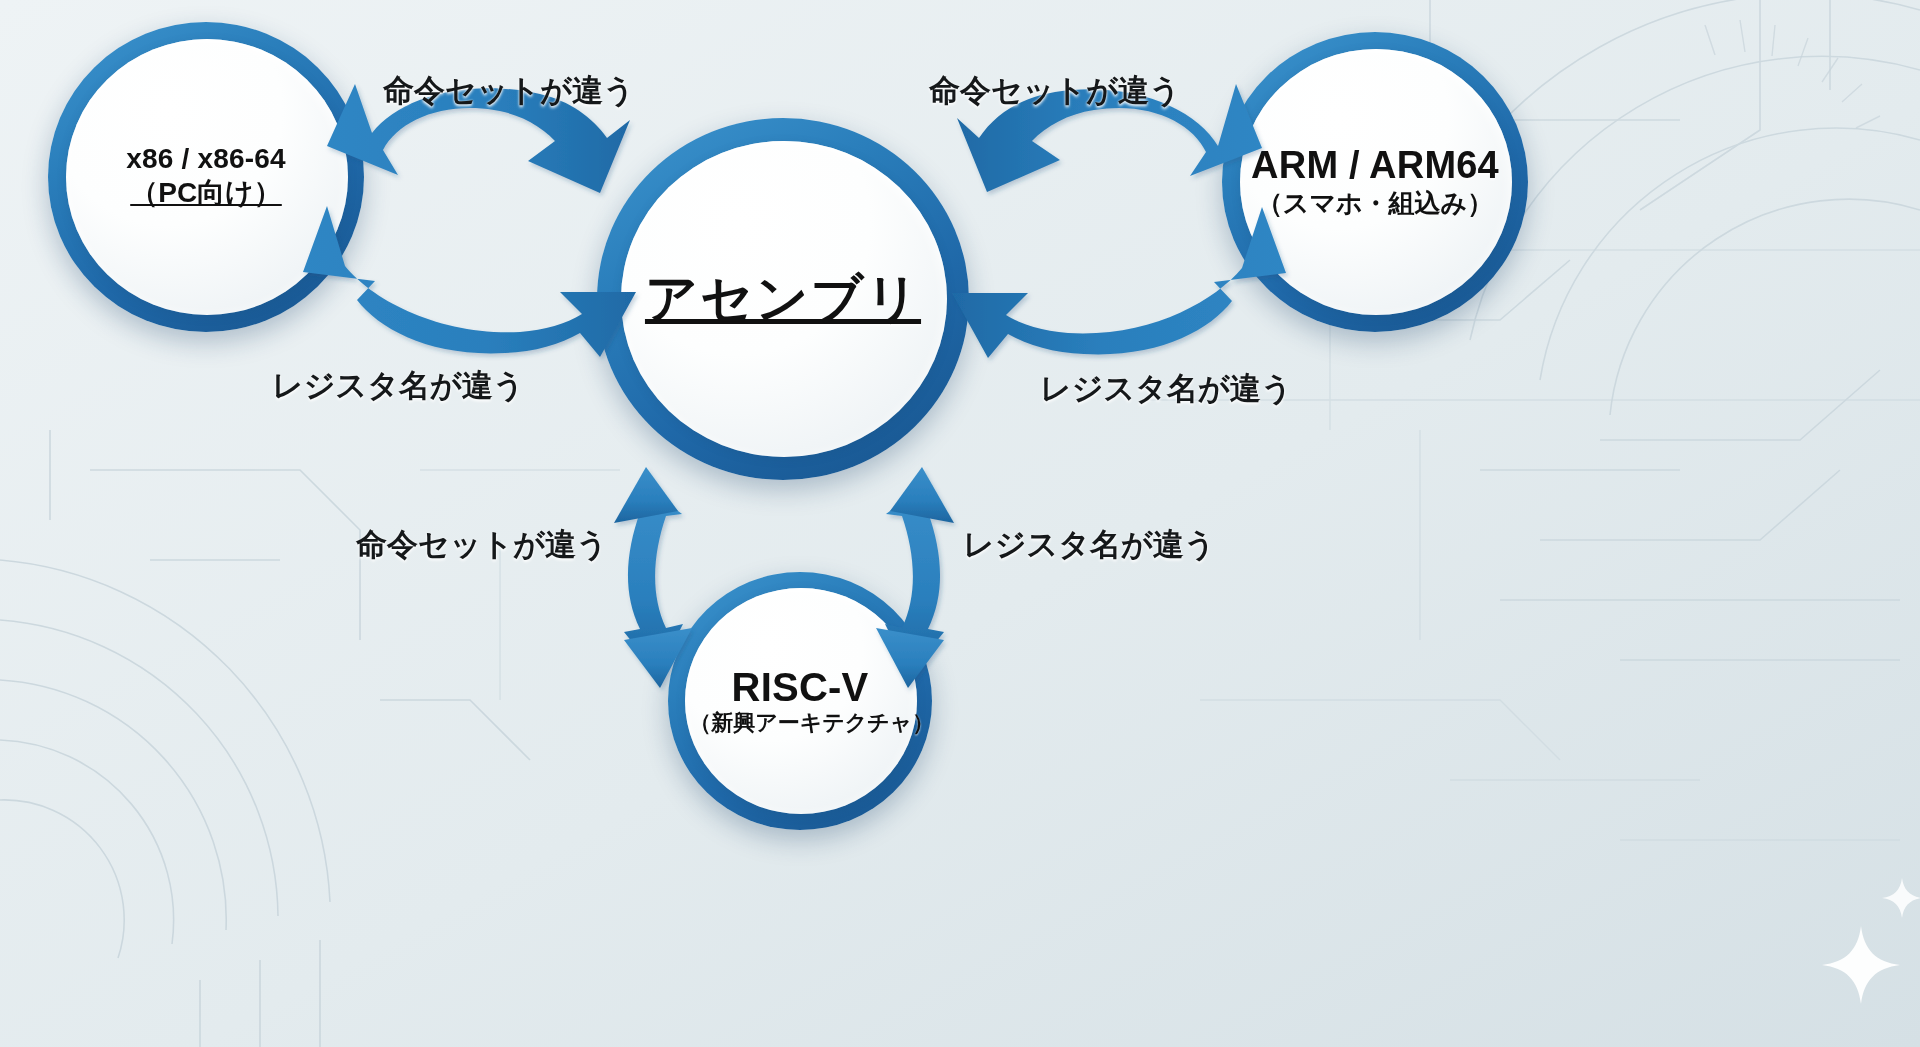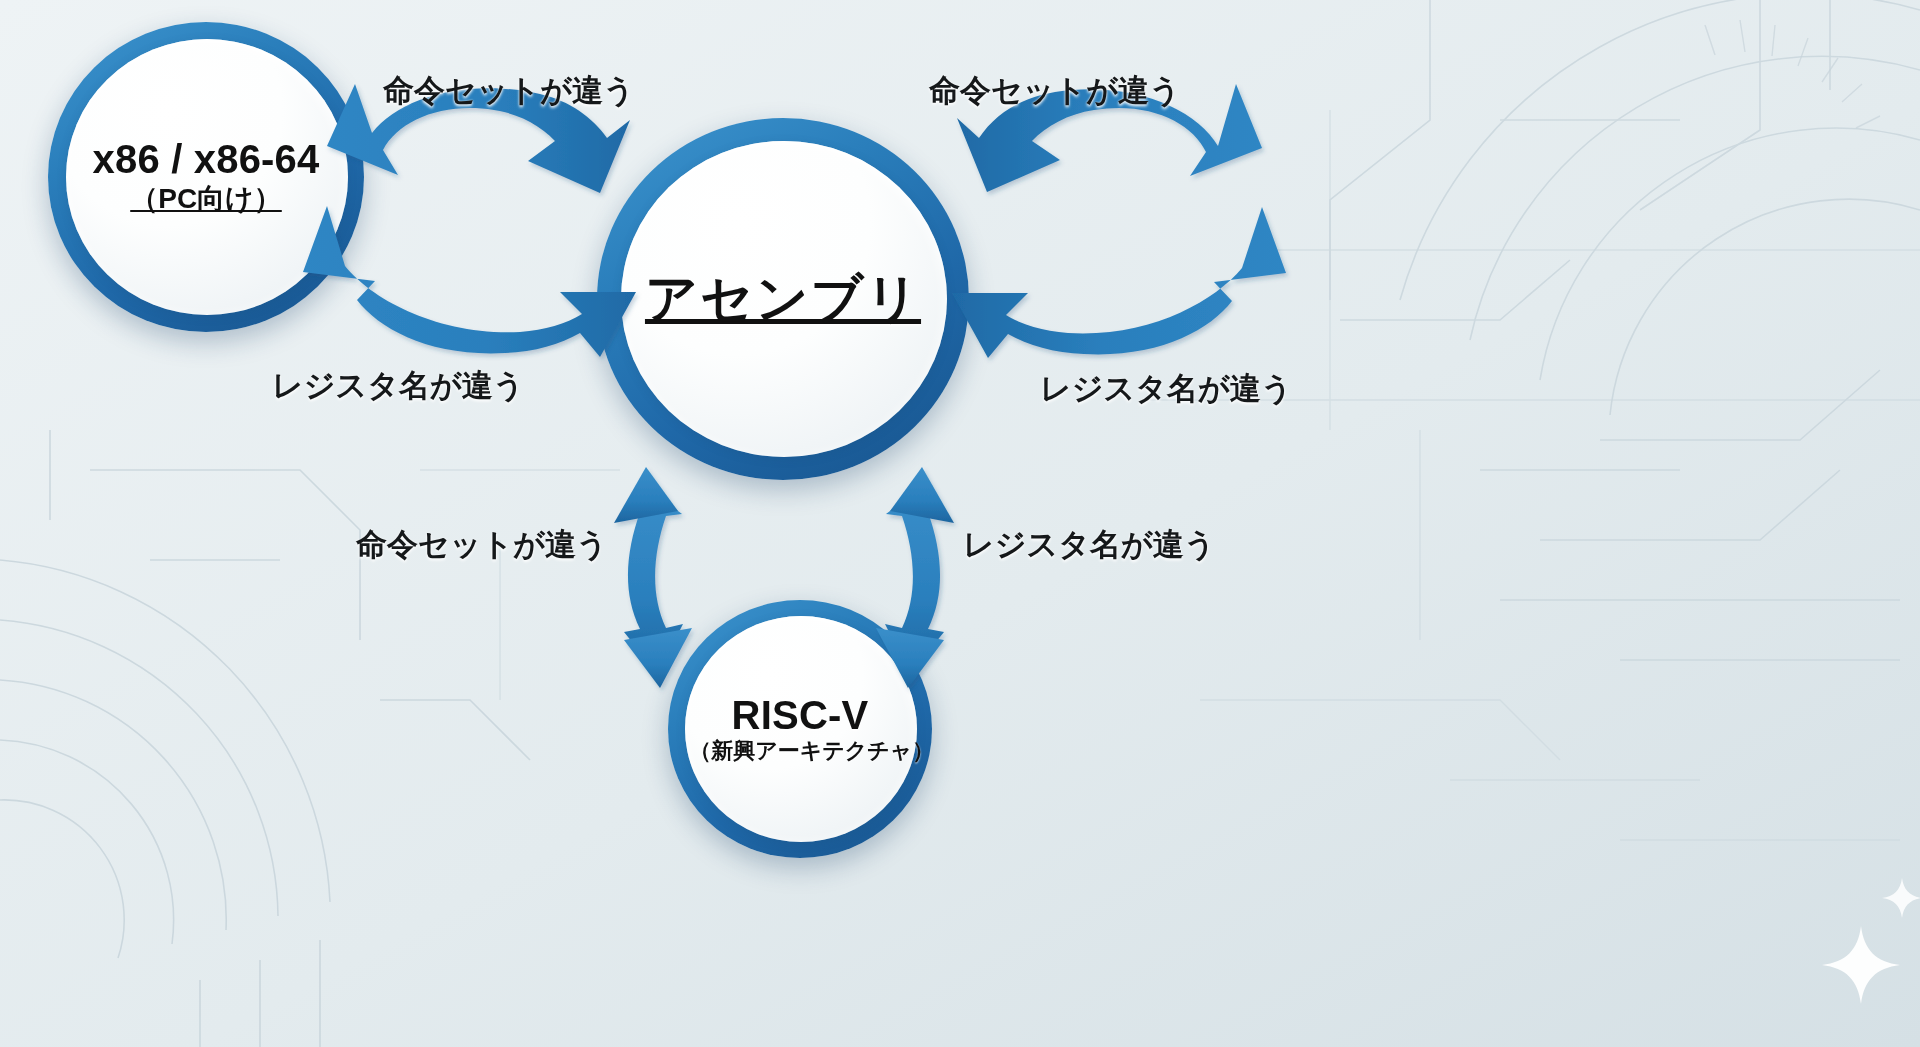--- a/index.html
+++ b/index.html
@@ -42,36 +42,36 @@
   }
   .node .sub{
     font-weight:700;line-height:1.1;margin-top:4px;
     text-shadow:0 1px 2px rgba(255,255,255,.85);
     white-space:nowrap;
   }
 
   
   #node-x86{left:48px;top:22px;width:316px;height:310px;}
   #node-x86 .face{inset:17px 16px 17px 18px;}
-  #node-x86 .title{font-size:40px;}
+  #node-x86 .title{font-size:28px;}
   #node-x86 .sub{font-size:28px;text-decoration:underline;}
 
   
   #node-arm{left:1222px;top:32px;width:306px;height:300px;}
   #node-arm .face{inset:17px 16px 17px 18px;}
   #node-arm .title{font-size:38px;}
   #node-arm .sub{font-size:26px;}
 
   
   #node-center{left:597px;top:118px;width:372px;height:362px;text-decoration:underline;}
   #node-center .face{inset:23px 22px 23px 24px;}
   #node-center .title{font-size:52px;letter-spacing:2px;}
 
   
-  #node-riscv{left:668px;top:600px;width:264px;height:258px;}
+  #node-riscv{left:668px;top:572px;width:264px;height:258px;}
   #node-riscv .face{inset:16px 15px 16px 17px;}
   #node-riscv .title{font-size:40px;}
   #node-riscv .sub{font-size:22px;}
 
   
   .edge-label{
     position:absolute;font-weight:700;color:#15181a;
     text-shadow:0 2px 3px rgba(255,255,255,.9), 0 0 2px rgba(255,255,255,.9);
     white-space:nowrap;z-index:6;text-align:right;
   }
@@ -297,20 +297,28 @@
 
   <div class="node" id="node-x86">
     <div class="ring"></div>
     <div class="face"></div>
     <div class="txt">
       <div class="title">x86 / x86-64</div>
       <div class="sub">（PC向け）</div>
     </div>
   </div>
 
+  <div class="node" id="node-arm">
+    <div class="ring"></div>
+    <div class="face"></div>
+    <div class="txt">
+      <div class="title">ARM / ARM64</div>
+      <div class="sub">（スマホ・組込み）</div>
+    </div>
+  </div>
 
   <div class="node" id="node-center">
     <div class="ring"></div>
     <div class="face"></div>
     <div class="txt">
       <div class="title">アセンブリ</div>
     </div>
   </div>
 
   <div class="node" id="node-riscv">

